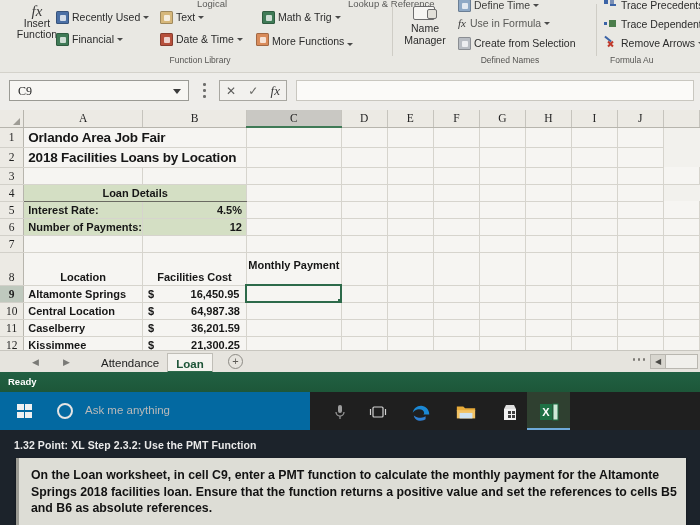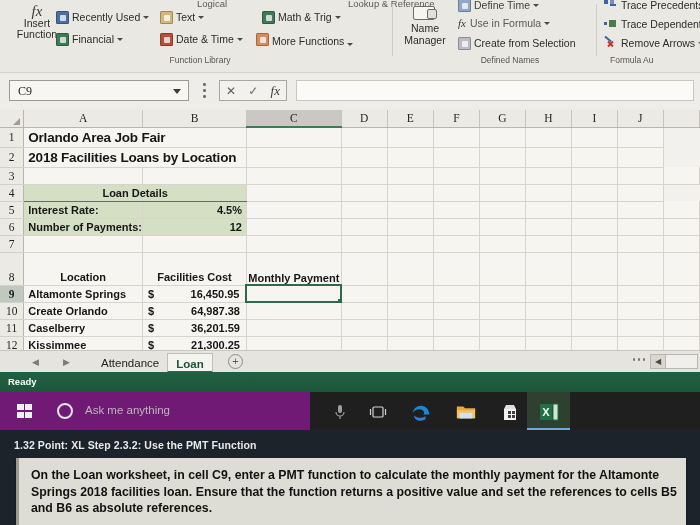--- a/index.html
+++ b/index.html
@@ -222,21 +222,21 @@
   .statusbar .st-txt {
     position: absolute; left: 8px; top: 4px; color: #ffffff;
     font-size: 9.5px; font-weight: bold;
   }
 
   
   .taskbar {
     position: absolute; left: 0; top: 392px; width: 700px; height: 38px;
     background: #1f1f1f;
   }
-  .tb-left { position: absolute; left: 0; top: 0; width: 310px; height: 38px; background: #701a75; }
+  .tb-left { position: absolute; left: 0; top: 0; width: 310px; height: 38px; background: #0369a1; }
   .winlogo {
     position: absolute; left: 17px; top: 12px; width: 15px; height: 14px;
     display: grid; grid-template-columns: 1fr 1fr; grid-template-rows: 1fr 1fr; gap: 1.5px;
   }
   .winlogo i { background: #f0f0f0; display: block; }
   .cortana {
     position: absolute; left: 57px; top: 11px;
     width: 16px; height: 16px; border: 2px solid #e4e4e4; border-radius: 50%;
   }
   .askme {
@@ -534,21 +534,21 @@
         <td class="cell"></td>
         <td class="cell"></td>
         <td class="cell"></td>
         <td class="cell"></td>
       </tr>
 
       <tr style="height:33px">
         <td class="rowhead" style="vertical-align:bottom;padding-bottom:2px;">8</td>
         <td class="cell b c" style="vertical-align:bottom;padding-bottom:2px;">Location</td>
         <td class="cell b c" style="vertical-align:bottom;padding-bottom:2px;">Facilities Cost</td>
-        <td class="cell b c" style="vertical-align:bottom;padding-bottom:0;">Monthly Payment</td>
+        <td class="cell b c" style="vertical-align:bottom;padding-bottom:13px;">Monthly Payment</td>
         <td class="cell"></td>
         <td class="cell"></td>
         <td class="cell"></td>
         <td class="cell"></td>
         <td class="cell"></td>
         <td class="cell"></td>
         <td class="cell"></td>
         <td class="cell"></td>
       </tr>
 
@@ -565,21 +565,21 @@
         <td class="cell"></td>
         <td class="cell"></td>
         <td class="cell"></td>
         <td class="cell"></td>
         <td class="cell"></td>
         <td class="cell"></td>
       </tr>
 
       <tr style="height:15px">
         <td class="rowhead">10</td>
-        <td class="cell b l">Create Orlando</td>
+        <td class="cell b l">Central Location</td>
         <td class="cell b" style="position:relative;text-align:right;padding-right:6px;">
           <span style="position:absolute;left:5px;">$</span>
           <span>64,987.38</span>
         </td>
         <td class="cell"></td>
         <td class="cell"></td>
         <td class="cell"></td>
         <td class="cell"></td>
         <td class="cell"></td>
         <td class="cell"></td>

